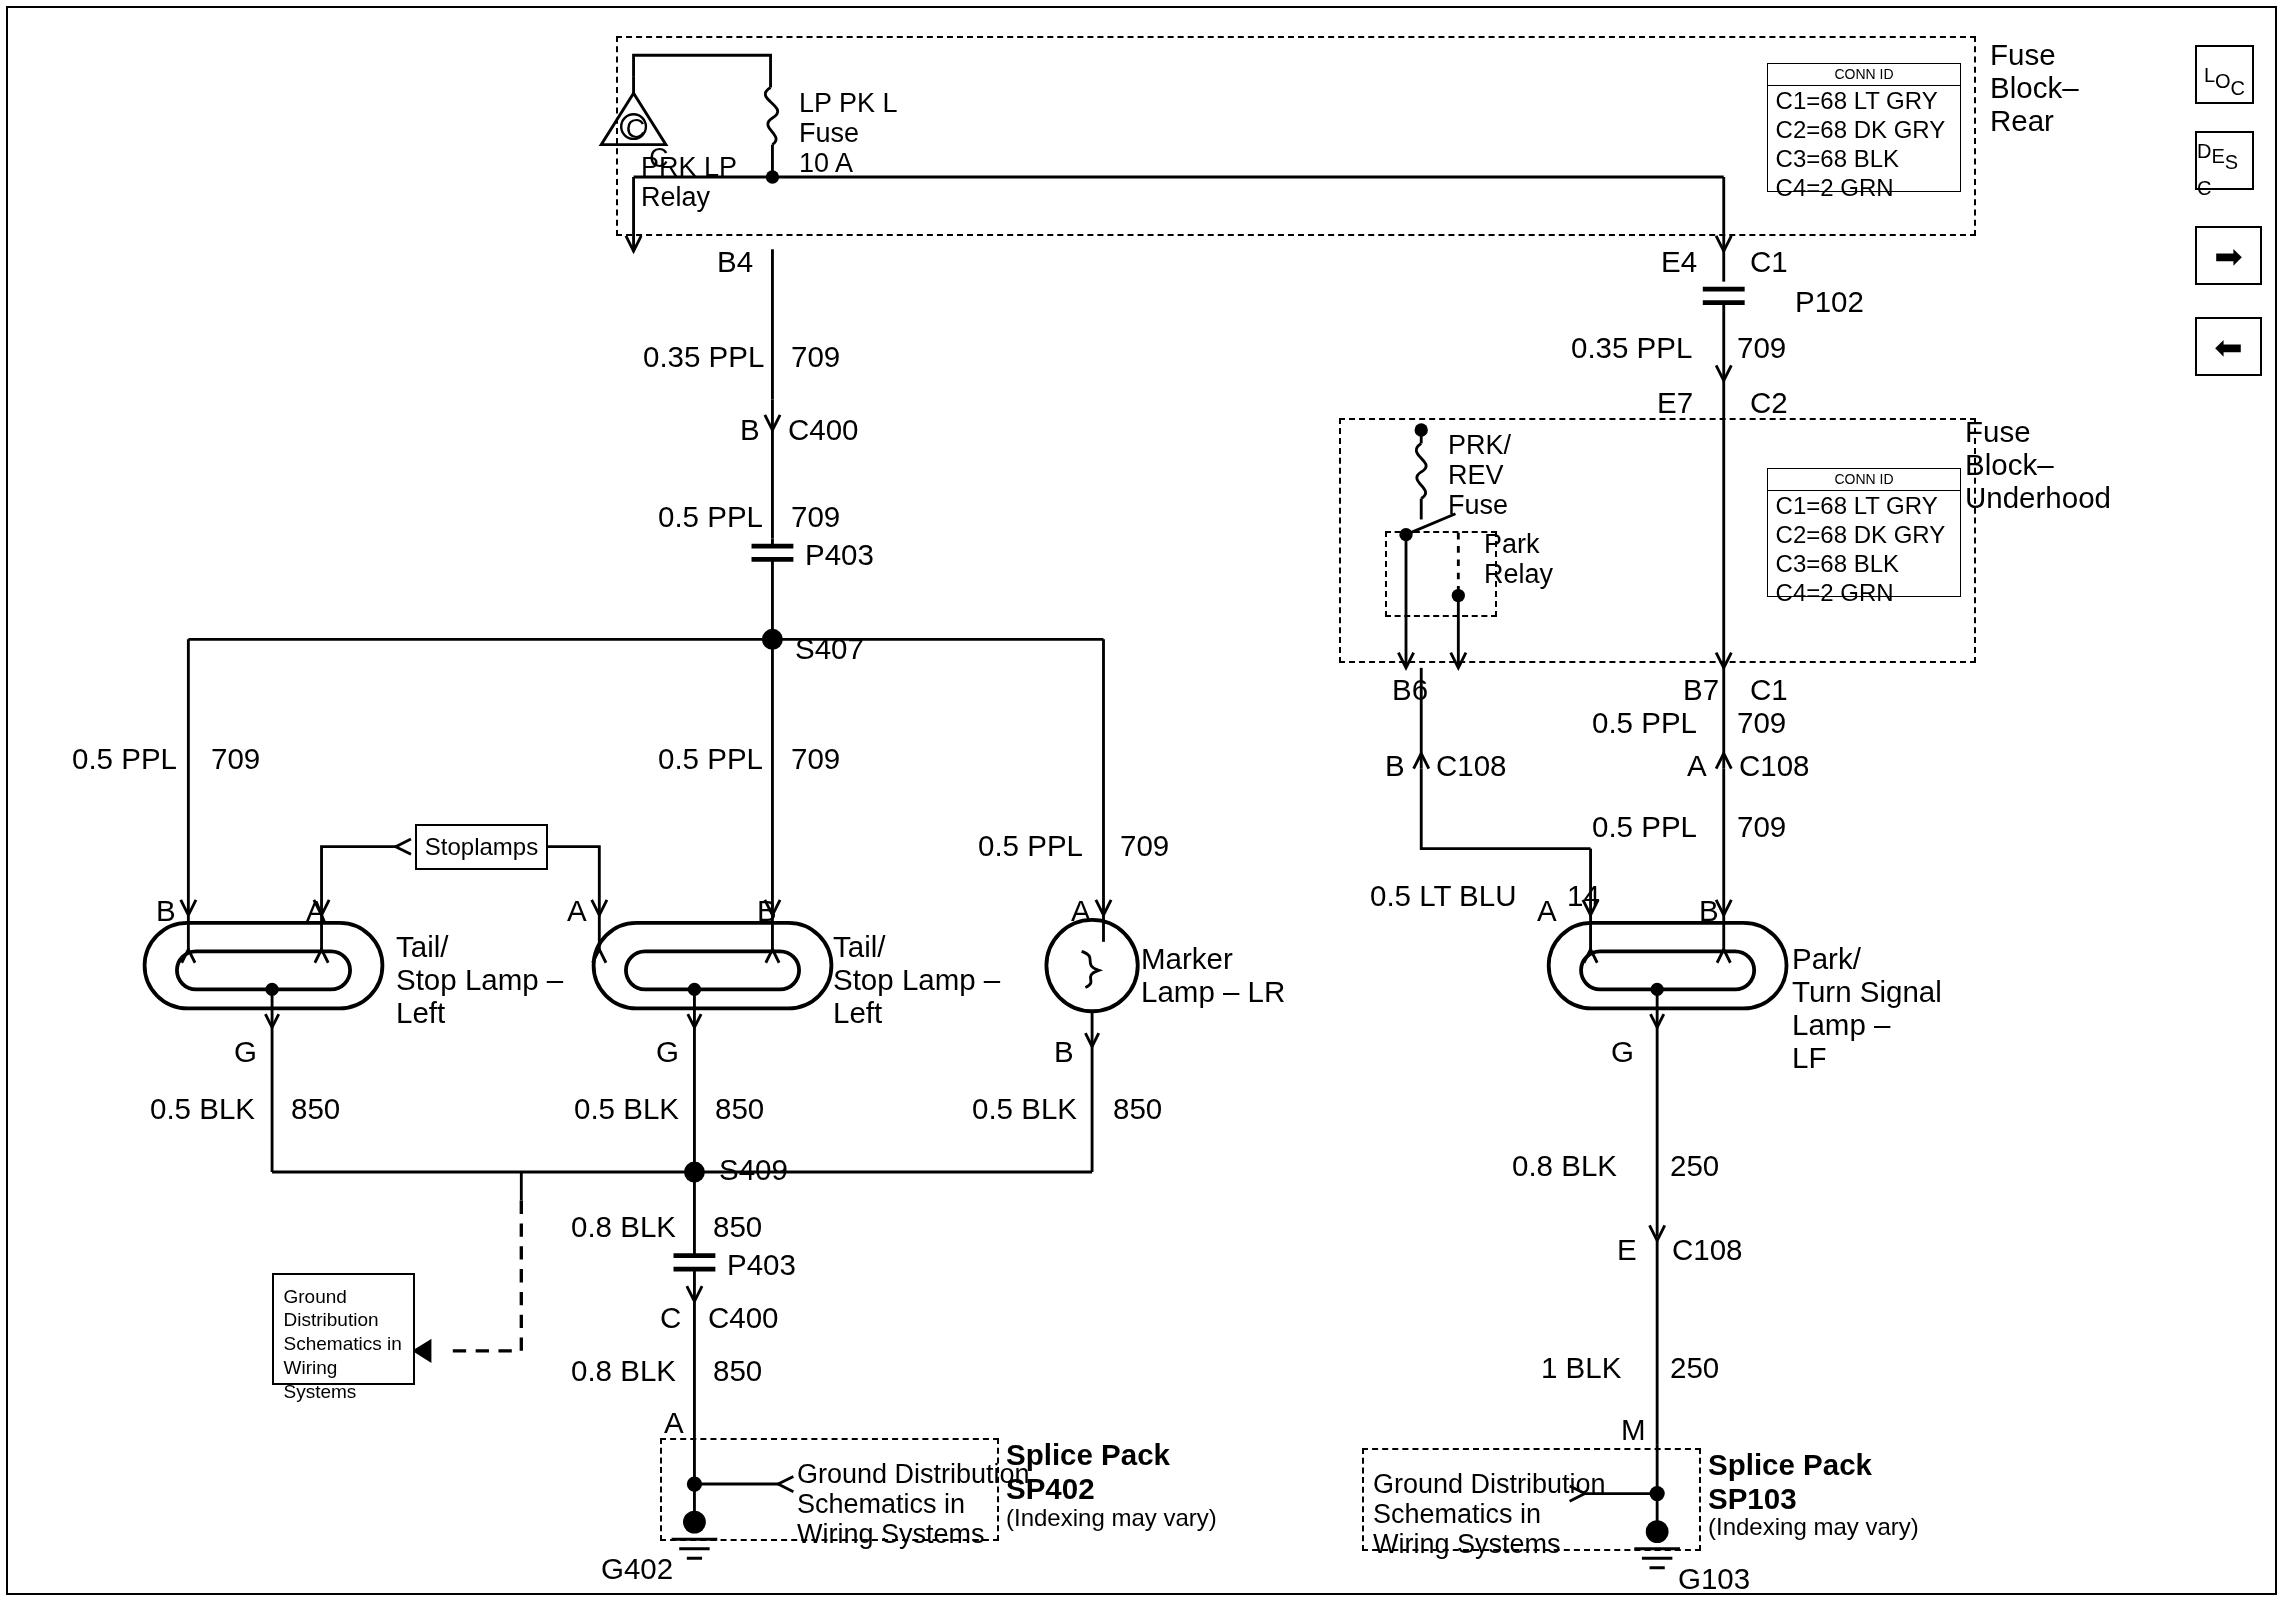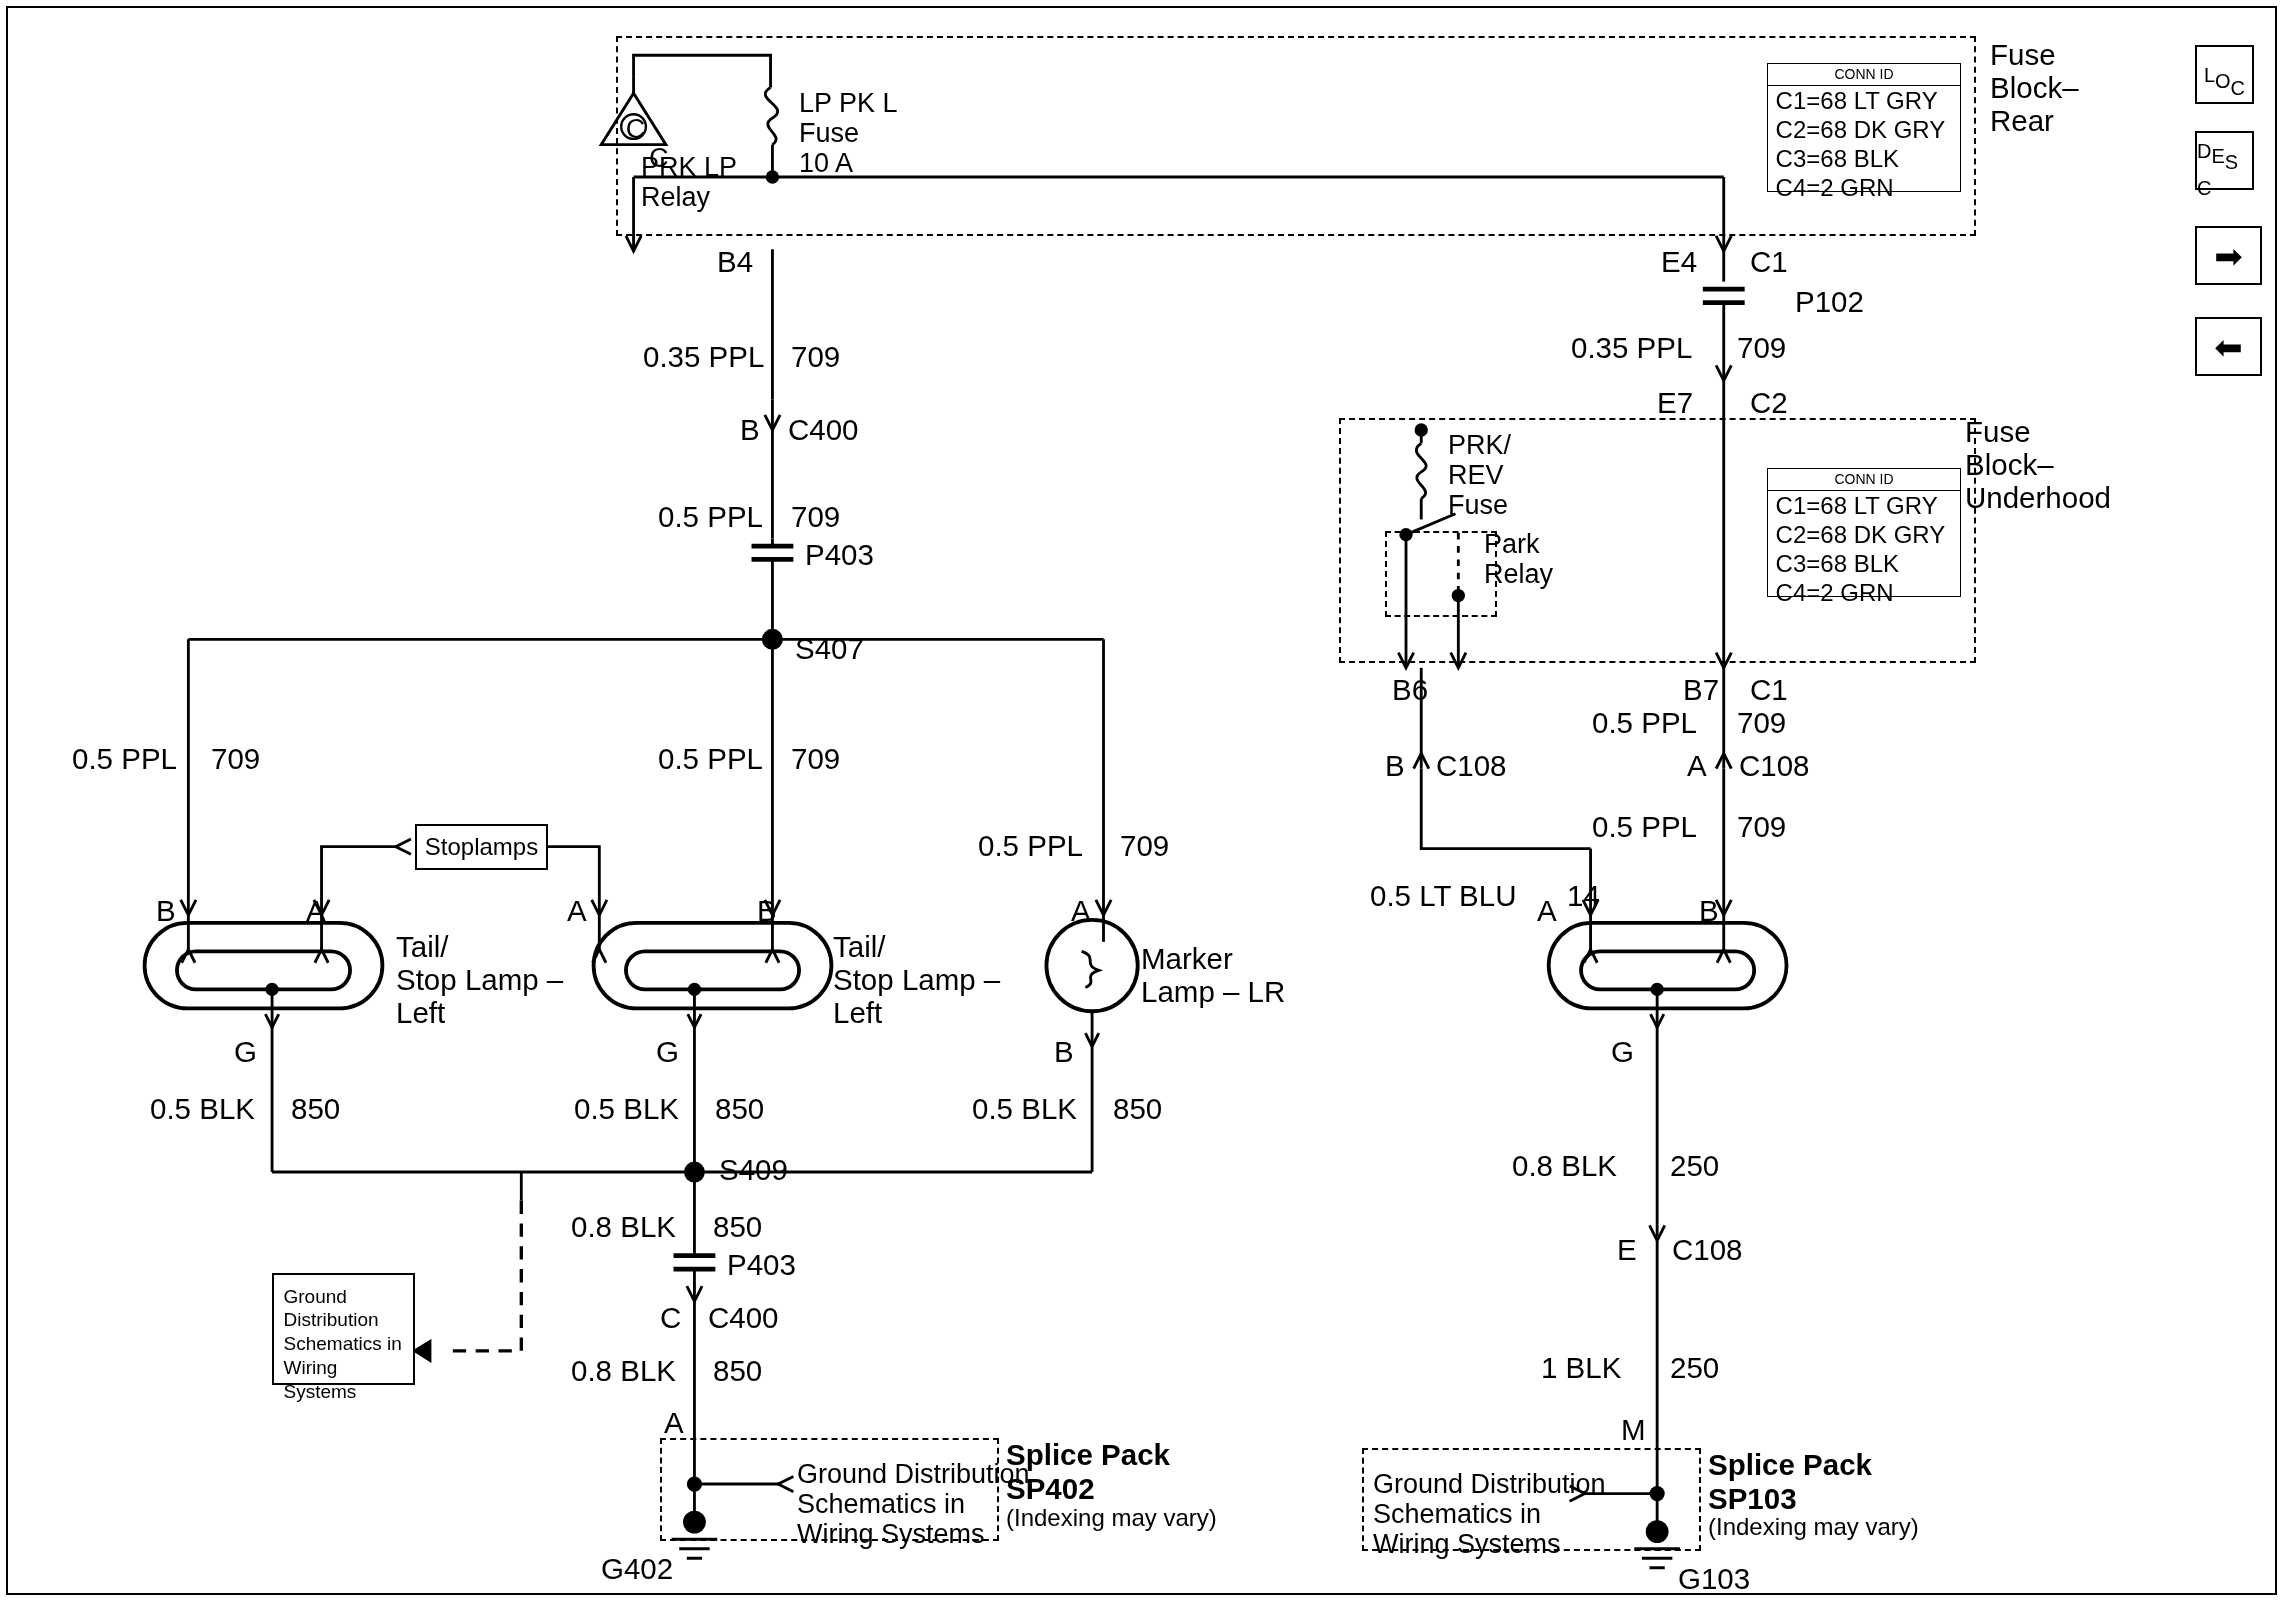--- a/index.html
+++ b/index.html
@@ -426,20 +426,24 @@
   </div>
 
   <div class="lbl s20" style="left:396px; top:930px; width:190px;">Tail/
 Stop Lamp –
 Left</div>
   <div class="lbl s20" style="left:833px; top:930px; width:190px;">Tail/
 Stop Lamp –
 Left</div>
   <div class="lbl s20" style="left:1141px; top:942px; width:190px;">Marker
 Lamp – LR</div>
+  <div class="lbl s20" style="left:1792px; top:942px; width:190px;">Park/
+Turn Signal
+Lamp –
+LF</div>
 
   <div class="box-note" style="left:272px; top:1273px; width:143px; height:112px;">
     <span>Ground
 Distribution
 Schematics
 in Wiring
 Systems</span>
   </div>
 
   <div class="lbl s18" style="left:797px; top:1459px; width:200px;">Ground Distribution

